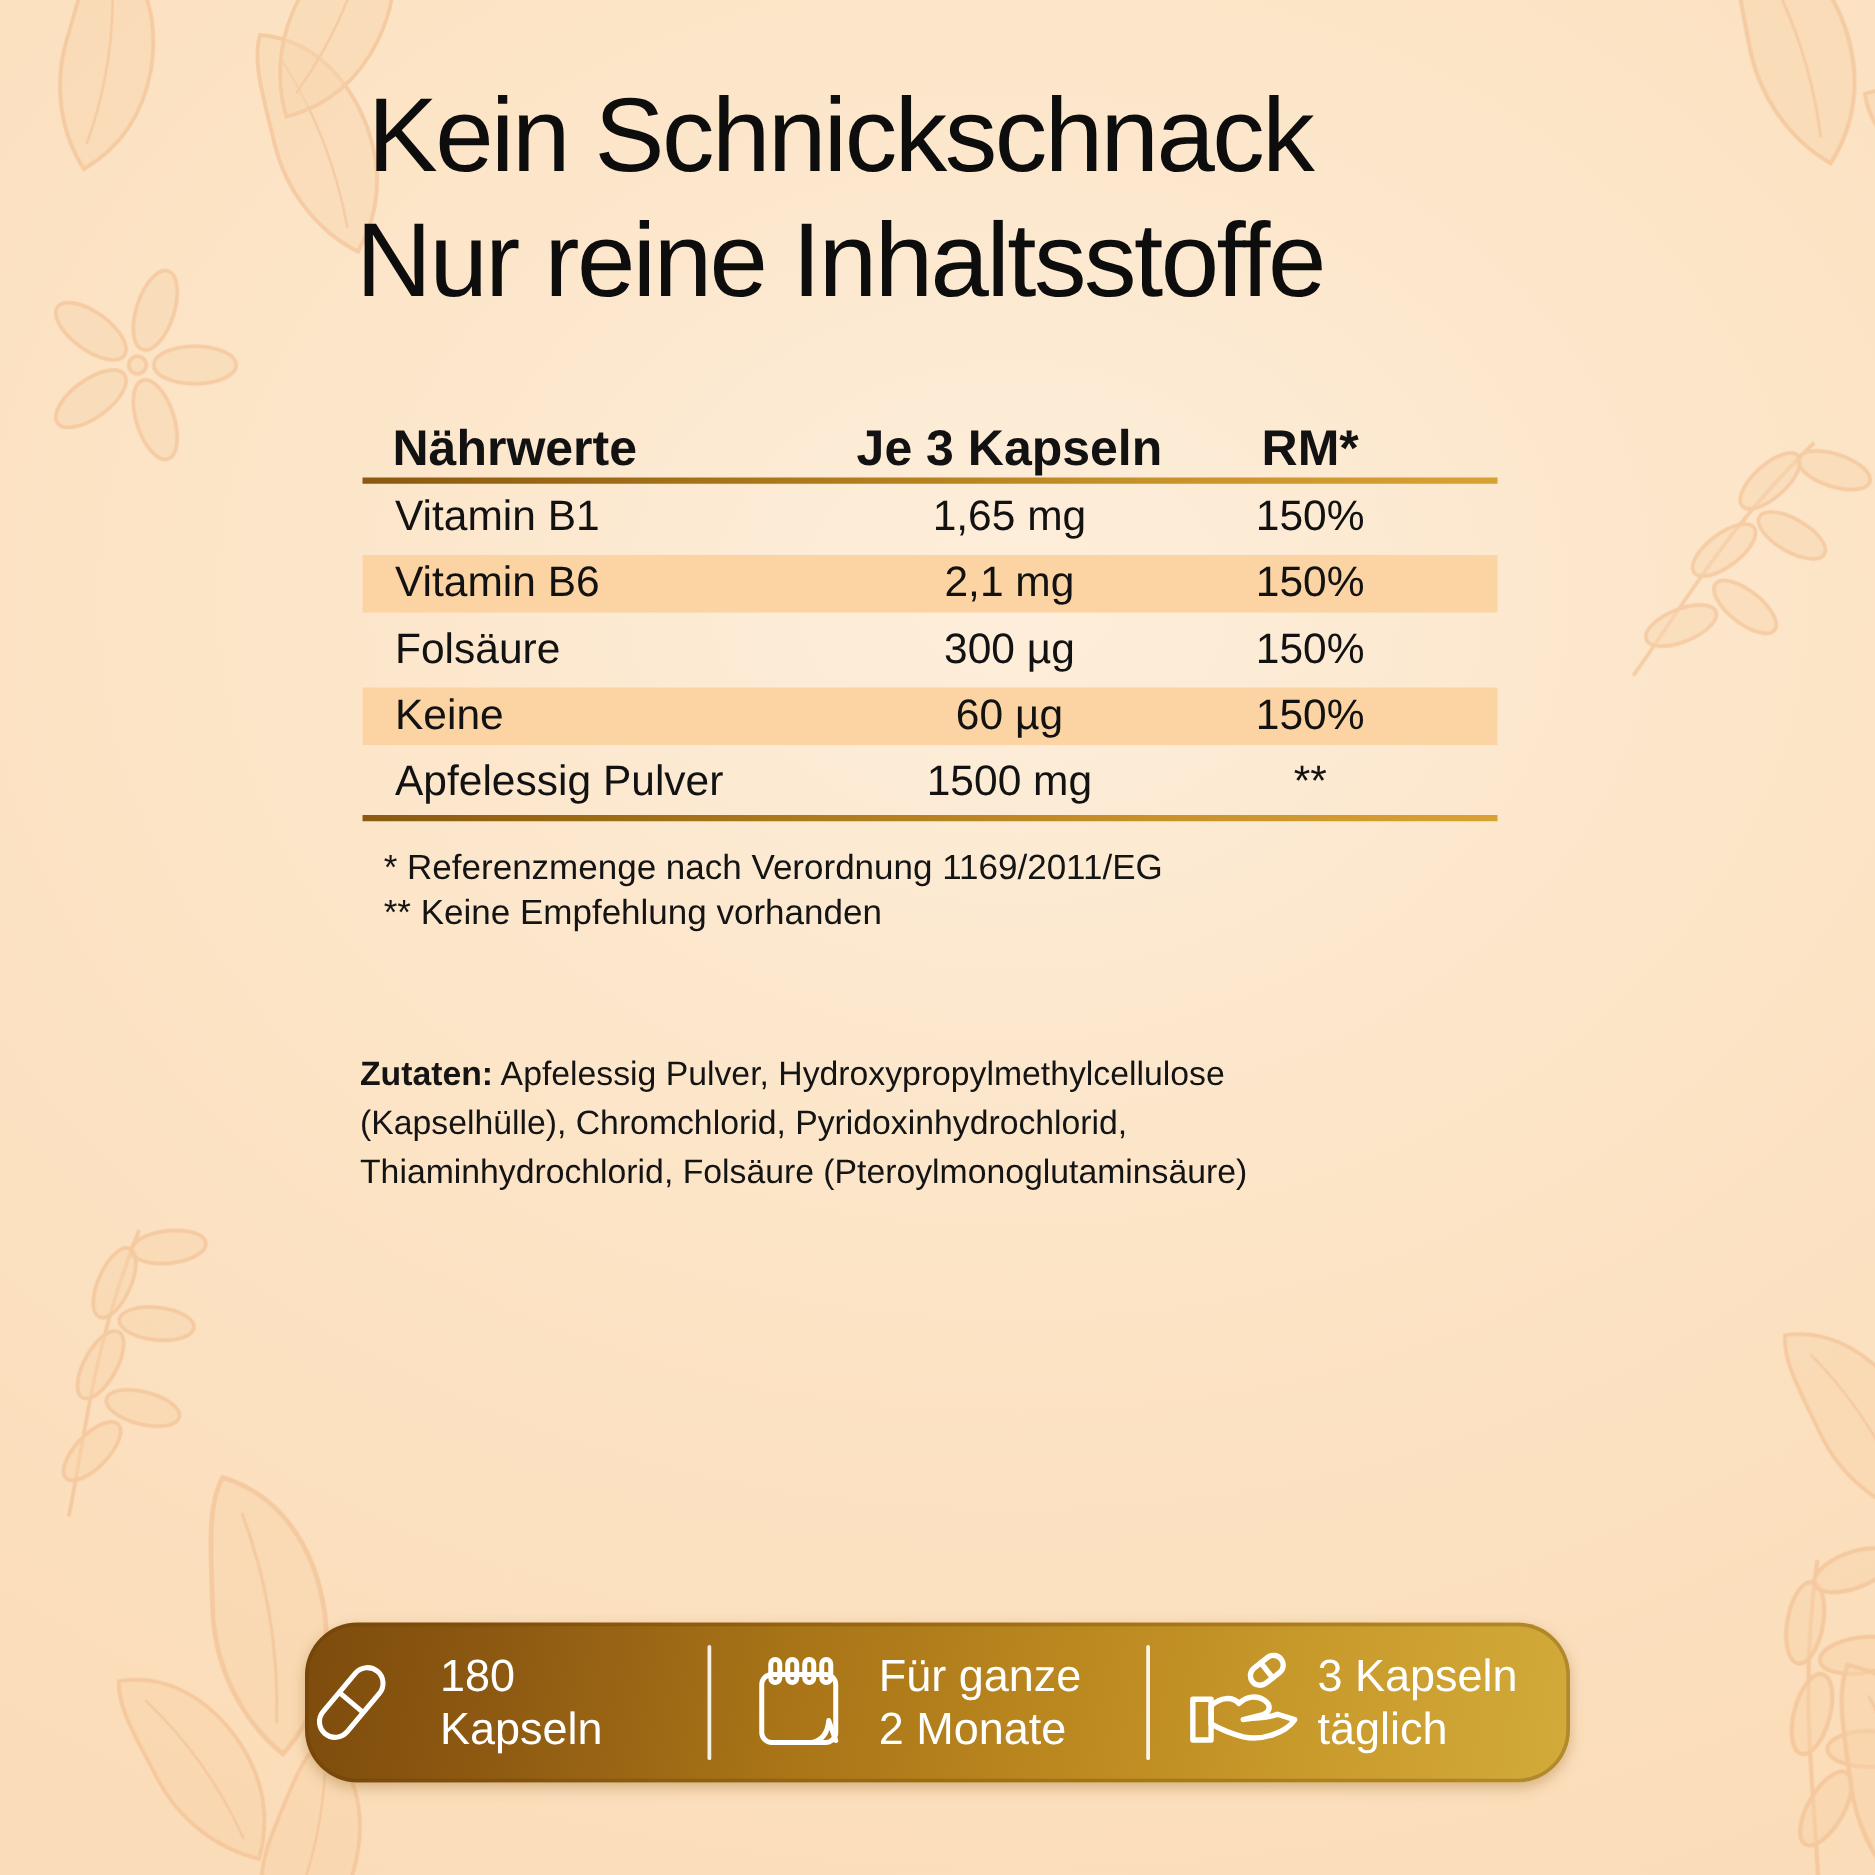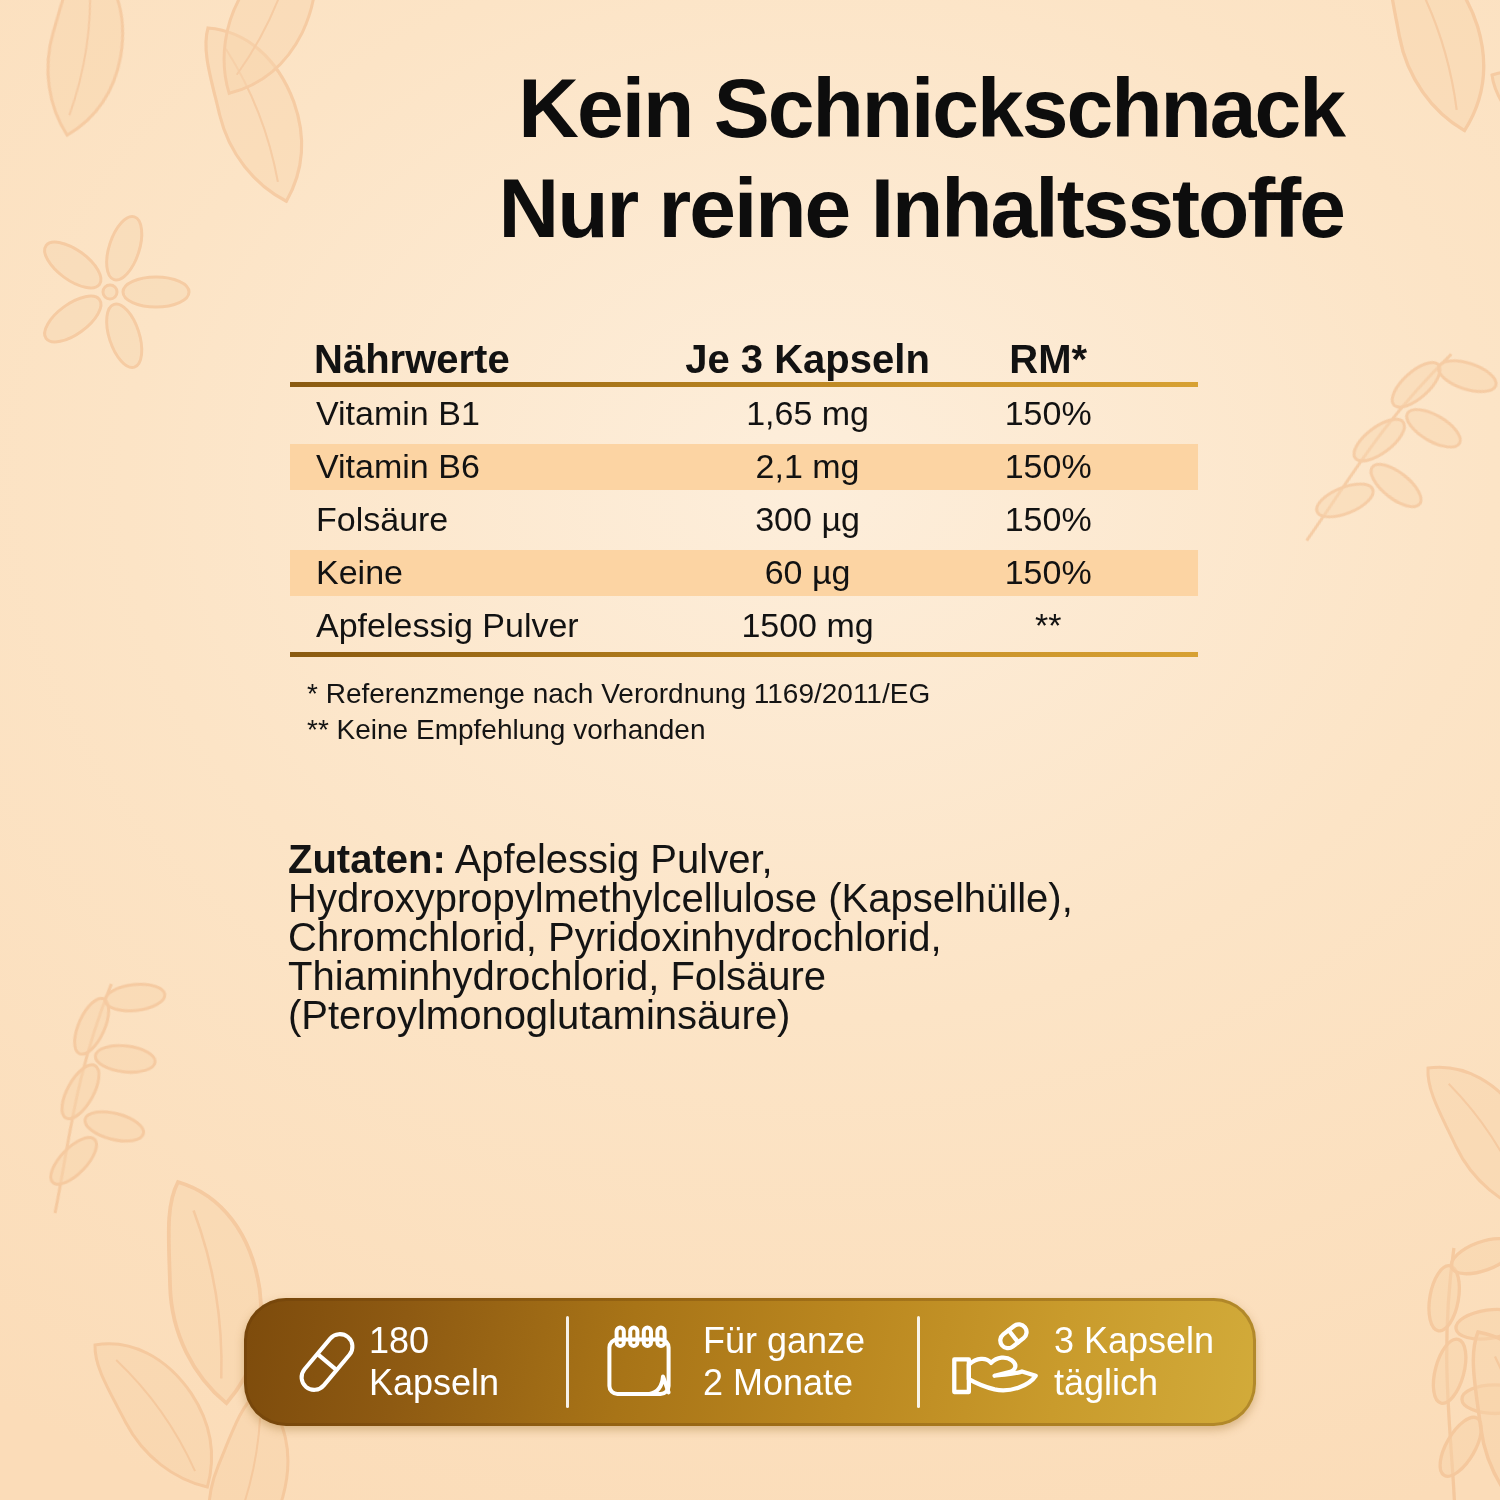--- a/index.html
+++ b/index.html
@@ -3,51 +3,51 @@
 <meta charset="utf-8">
 <style>
   html,body{margin:0;padding:0;}
   body{width:1500px;height:1500px;font-family:"Liberation Sans","DejaVu Sans",sans-serif;}
   .page{position:relative;width:1500px;height:1500px;overflow:hidden;
         background:radial-gradient(95% 75% at 54% 32%, #fdeedb 0%, #fce4c6 48%, #fbdcb8 100%);}
   .decor{position:absolute;left:0;top:0;z-index:0;}
   .content{position:absolute;left:0;top:0;width:1500px;height:1500px;z-index:1;}
 
   
-  .title{position:absolute;left:0;top:58px;width:1344px;text-align:right;color:#0d0d0d;
-         font-weight:bold;font-size:84px;line-height:100px;letter-spacing:-2px;}
+  .title{position:absolute;left:0;top:58px;width:1344px;text-align:center;color:#0d0d0d;
+         font-weight:normal;font-size:84px;line-height:100px;letter-spacing:-2px;}
 
   
   .table{position:absolute;left:290px;top:336px;width:908px;color:#121212;}
   .t-grid{display:grid;grid-template-columns:42% 30% 23% 5%;align-items:center;}
   .t-head{height:46px;font-weight:bold;font-size:40px;}
   .t-head .c1{padding-left:24px;}
   .c1{text-align:left;}
   .c2,.c3{text-align:center;}
   .rule{height:5px;background:linear-gradient(90deg,#8a5a10 0%,#a9761a 35%,#c8922a 70%,#d7a133 100%);}
   .row{height:53px;padding:3.5px 0;box-sizing:border-box;font-size:34px;}
   .row .t-grid{height:100%;}
   .row .c1{padding-left:26px;}
   .row.hl .t-grid{background:#fcd4a3;}
 
   
   .footnotes{position:absolute;left:307px;top:676px;font-size:28px;line-height:36px;color:#141414;}
   .footnotes p{margin:0;}
 
   
-  .ingredients{position:absolute;left:288px;top:840px;width:812px;font-size:40px;line-height:39px;color:#141414;margin:0;}
+  .ingredients{position:absolute;left:288px;top:840px;width:812px;font-size:27px;line-height:39px;color:#141414;margin:0;}
   .ingredients strong{font-weight:bold;}
 
   
   .banner{position:absolute;left:244px;top:1298px;width:1012px;height:128px;border-radius:42px;
           background:linear-gradient(100deg,#7d4b0c 0%,#8e5a12 16%,#a87417 38%,#bb8820 60%,#c99b2c 80%,#d2ab3a 100%);
           box-shadow:inset 0 0 0 3px rgba(96,54,6,.28), 0 4px 10px rgba(150,100,25,.35);
           display:flex;align-items:center;color:#ffffff;}
   .b-item{display:flex;align-items:center;box-sizing:border-box;}
-  .b-item.i1{width:322px;padding-left:46px;gap:5px;}
+  .b-item.i1{width:322px;gap:34px;}
   .b-item.i2{width:348px;padding-left:30px;gap:24px;}
   .b-item.i3{width:336px;padding-left:30px;gap:8px;}
   .b-divider{width:3px;height:92px;background:rgba(255,255,255,.9);border-radius:2px;flex:none;}
   .b-text{font-size:36px;line-height:42px;font-weight:400;}
   .b-icon{flex:none;display:block;}
 </style>
 </head>
 <body>
 
 <div class="page">

